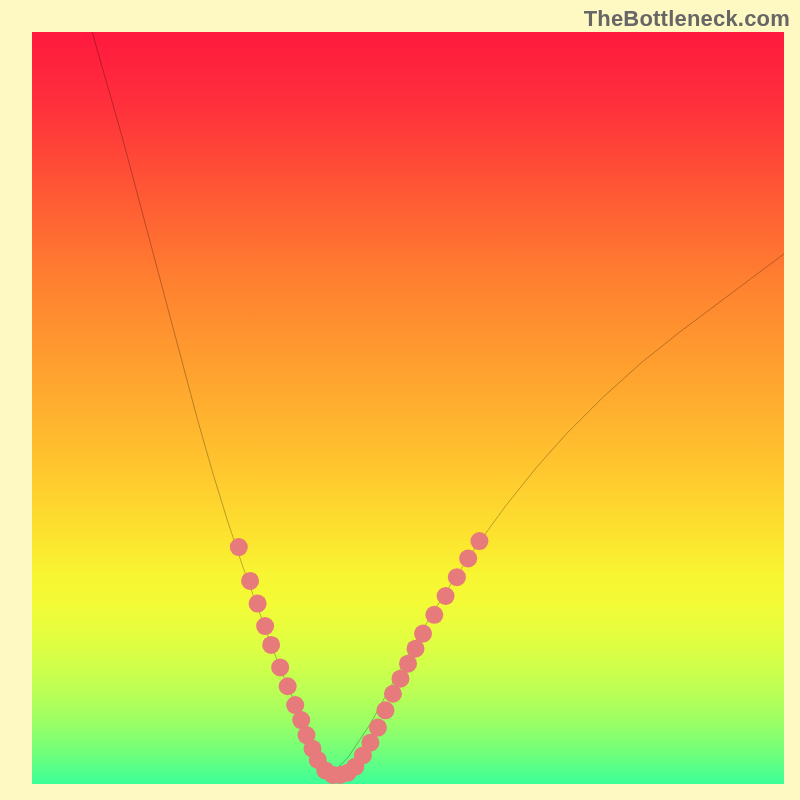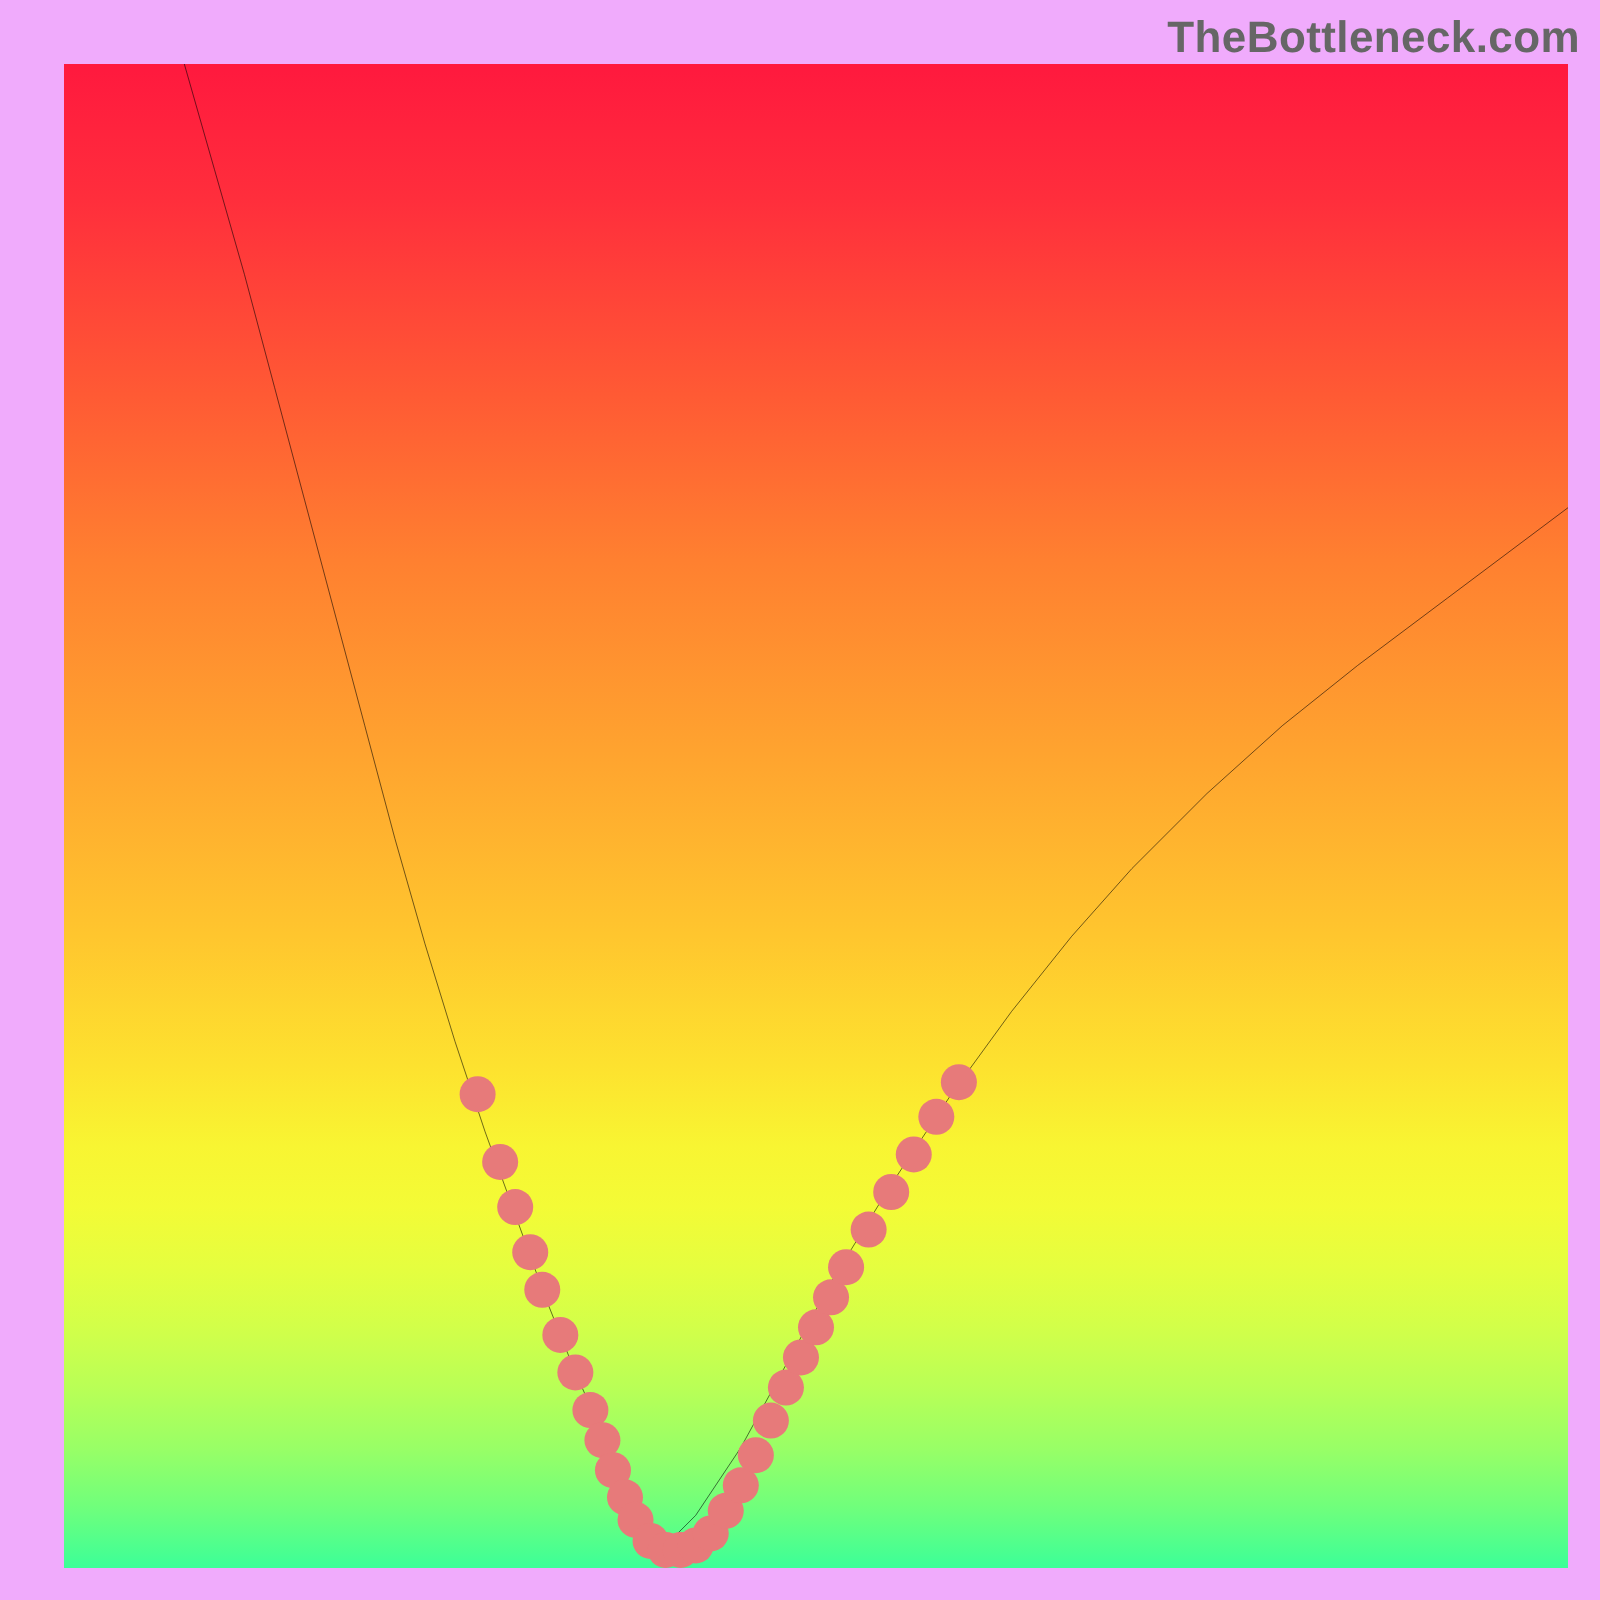--- a/index.html
+++ b/index.html
@@ -8,21 +8,21 @@
     width: 800px;
     height: 800px;
     background: #000;
     font-family: Arial, Helvetica, sans-serif;
     overflow: hidden;
   }
   .frame {
     position: relative;
     width: 800px;
     height: 800px;
-    background: #f0abfc;
+    background: #fef9c3;
   }
   .watermark {
     position: absolute;
     top: 6px;
     right: 10px;
     color: #666;
     font-size: 22px;
     font-weight: 600;
     letter-spacing: 0.2px;
     z-index: 5;

